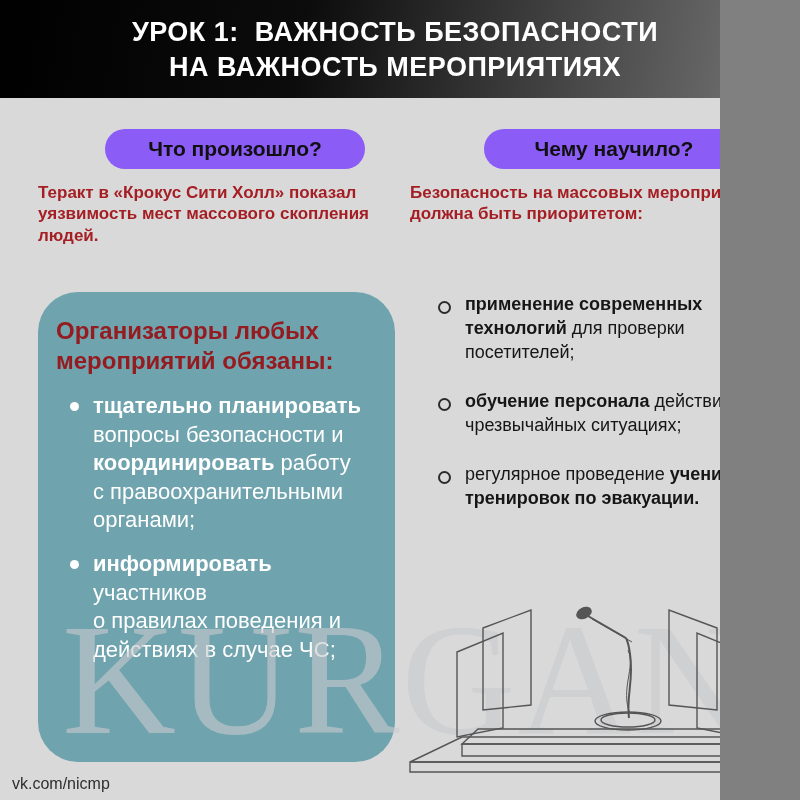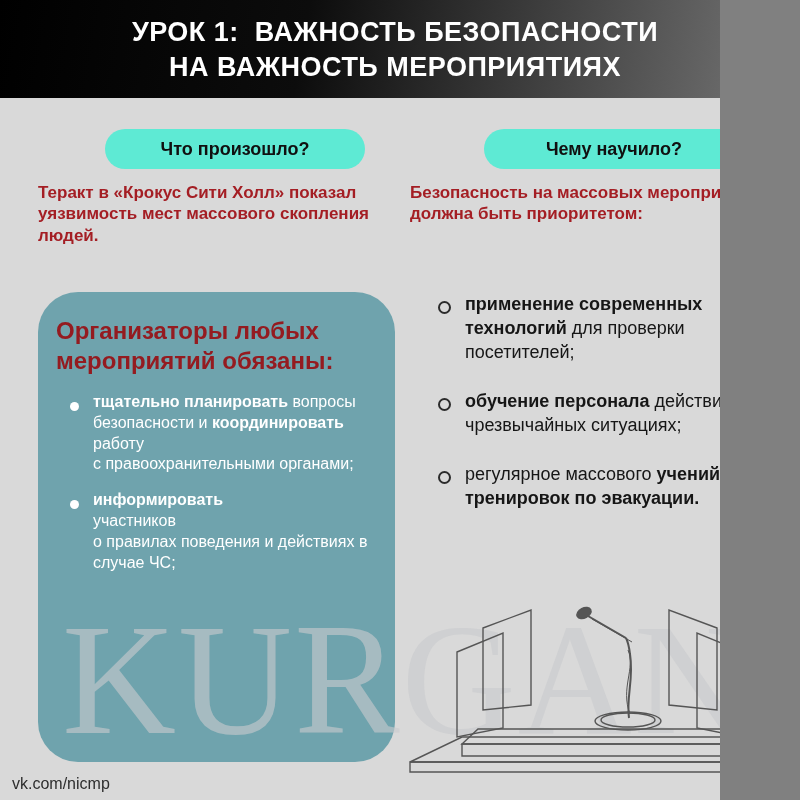--- a/index.html
+++ b/index.html
@@ -23,23 +23,23 @@
   .header-title div { white-space:pre; }
   .logo {
     position:absolute; right:6px; top:4px; width:66px;
     color:#ffffff; text-align:center;
   }
   .logo svg { width:45px; height:55px; display:block; margin:0 auto; }
   .logo-text { font-size:12.5px; font-weight:bold; letter-spacing:0.5px; margin-top:1px; }
   
   .pill {
     position:absolute; top:129px; width:260px; height:40px;
-    background:#5eead4; border-radius:21px;
+    background:#8b5cf6; border-radius:21px;
     display:flex; align-items:center; justify-content:center;
-    font-size:18px; font-weight:bold; color:#101010;
+    font-size:21px; font-weight:bold; color:#101010;
   }
   .pill-left { left:105px; }
   .pill-right { left:484px; }
   
   .intro {
     position:absolute; top:182px; text-align:left;
     font-weight:bold; color:#a41e24; font-size:17px; line-height:1.26;
   }
   .intro-left  { left:38px;  width:364px; }
   .intro-right { left:410px; width:384px; }
@@ -48,21 +48,21 @@
     position:absolute; left:38px; top:292px; width:357px; height:470px;
     background:#6fa3ad; border-radius:40px;
   }
   .box-title {
     margin:24px 18px 0; 
     color:#941b20; font-weight:bold; font-size:24px; line-height:1.25;
   }
   .teal-list { margin:16px 18px 0 32px; }
   .teal-list .bullet-item {
     display:flex; gap:13px; margin-bottom:15px;
-    color:#ffffff; font-size:16px; line-height:1.3;
+    color:#ffffff; font-size:22px; line-height:1.3;
   }
   .teal-list .marker { flex:none; width:10px; }
   .teal-list .marker::before {
     content:""; display:block; width:9px; height:9px; border-radius:50%;
     background:#ffffff; margin-top:10px;
   }
   
   .right-list { position:absolute; left:438px; top:293px; width:356px; }
   .right-list .bullet-item {
     display:flex; gap:15px; margin-bottom:25px;
@@ -139,21 +139,21 @@
       <div class="bullet-item">
         <span class="marker"></span>
         <span class="bullet-text"><b>применение современных технологий</b><span> для проверки посетителей;</span></span>
       </div>
       <div class="bullet-item">
         <span class="marker"></span>
         <span class="bullet-text"><b>обучение персонала</b><span> действиям в чрезвычайных ситуациях;</span></span>
       </div>
       <div class="bullet-item">
         <span class="marker"></span>
-        <span class="bullet-text"><span>регулярное массового </span><b>учений и тренировок по эвакуации.</b></span>
+        <span class="bullet-text"><span>регулярное проведение </span><b>учений и тренировок по эвакуации.</b></span>
       </div>
     </div>
 
   <div class="watermark">KURGAN-</div>
 
   <svg class="stage" width="396" height="190" viewBox="0 0 396 190" fill="none" stroke="#555555" stroke-width="1.4">
 
     <polygon points="8,174 388,174 335,149 60,149"></polygon>
     <polygon points="8,174 388,174 388,184 8,184"></polygon>
 

